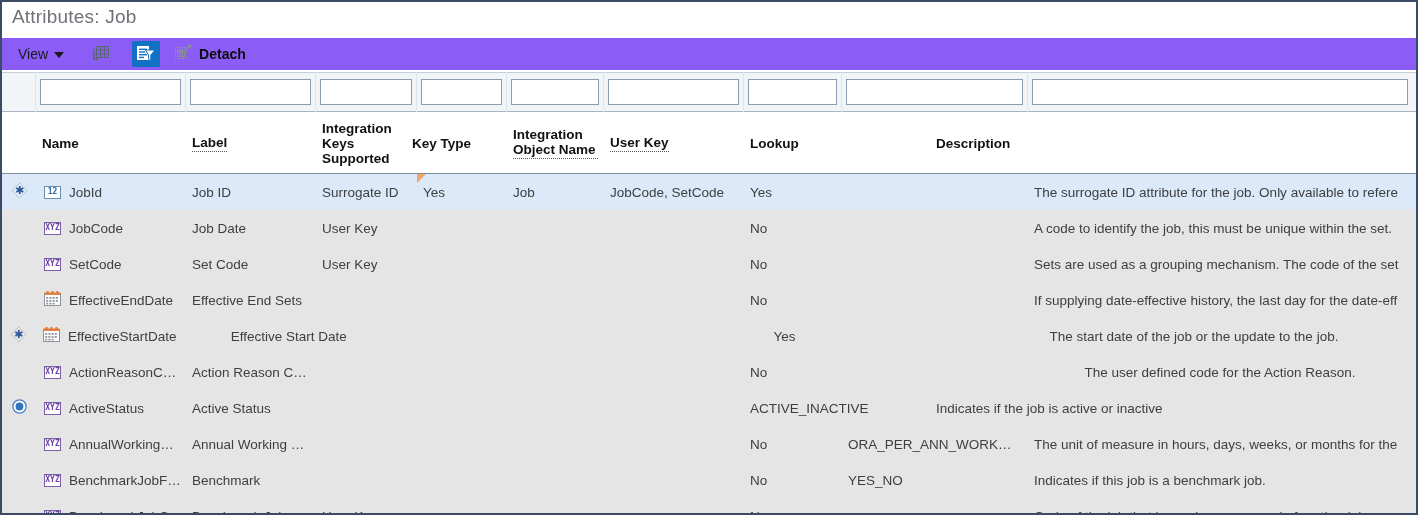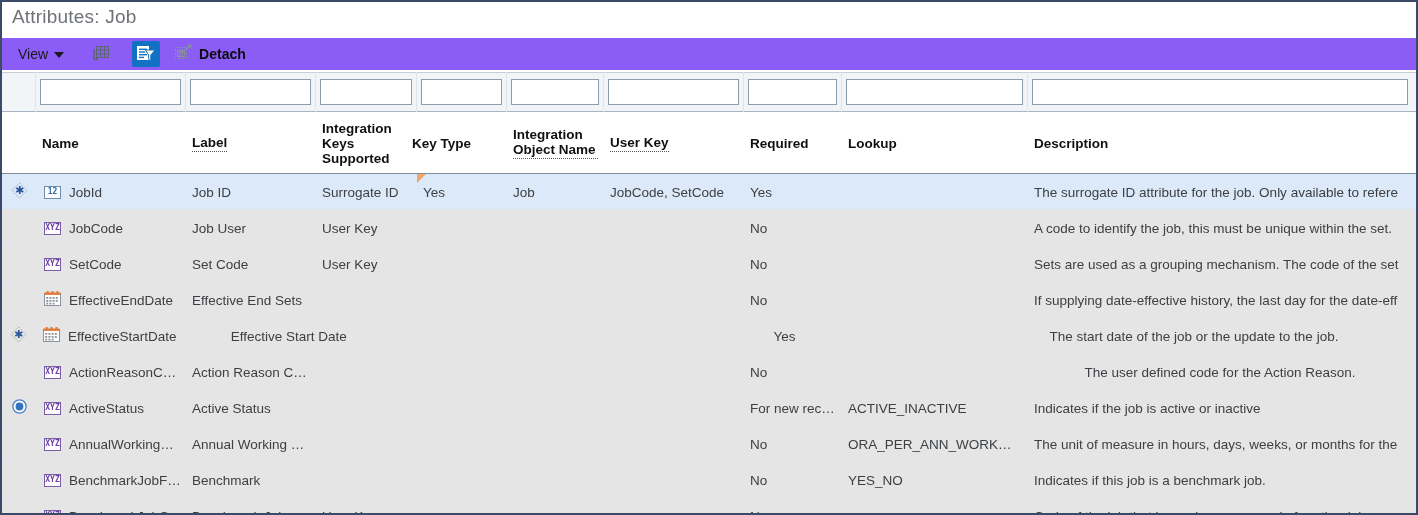--- a/index.html
+++ b/index.html
@@ -246,23 +246,20 @@
       </div>
       <div class="header-cell" style="width: 101px;">
         <span class="ht">Key Type</span>
       </div>
       <div class="header-cell dotted" style="width: 97px;">
         <span class="ht">Integration Object Name</span>
       </div>
       <div class="header-cell dotted" style="width: 140px;">
         <span class="ht">User Key</span>
       </div>
-      <div class="header-cell" style="width: 98px;">
-        <span class="ht">Required</span>
-      </div>
       <div class="header-cell" style="width: 186px;">
         <span class="ht">Lookup</span>
       </div>
       <div class="header-cell" style="width: 384px;">
         <span class="ht">Description</span>
       </div>
     </div>
 
   <div class="body" id="table-body">
       <div class="row selected">
@@ -302,21 +299,21 @@
           <span>The surrogate ID attribute for the job. Only available to refere</span>
         </div>
       </div>
       <div class="row">
         <div class="cell sel-col" style="width: 34px;"></div>
         <div class="cell name-col" style="width: 150px;">
           <span class="ico-str">XYZ</span>
           <span>JobCode</span>
         </div>
         <div class="cell" style="width: 130px;">
-          <span>Job User</span>
+          <span>Job Date</span>
         </div>
         <div class="cell" style="width: 101px;">
           <span>User Key</span>
         </div>
         <div class="cell" style="width: 90px;">
           <span></span>
         </div>
         <div class="cell" style="width: 97px;">
           <span></span>
         </div>
@@ -519,23 +516,20 @@
         </div>
         <div class="cell" style="width: 90px;">
           <span></span>
         </div>
         <div class="cell" style="width: 97px;">
           <span></span>
         </div>
         <div class="cell" style="width: 140px;">
           <span></span>
         </div>
-        <div class="cell" style="width: 98px;">
-          <span>For new rec…</span>
-        </div>
         <div class="cell" style="width: 186px;">
           <span>ACTIVE_INACTIVE</span>
         </div>
         <div class="cell" style="width: 384px;">
           <span>Indicates if the job is active or inactive</span>
         </div>
       </div>
       <div class="row">
         <div class="cell sel-col" style="width: 34px;"></div>
         <div class="cell name-col" style="width: 150px;">

